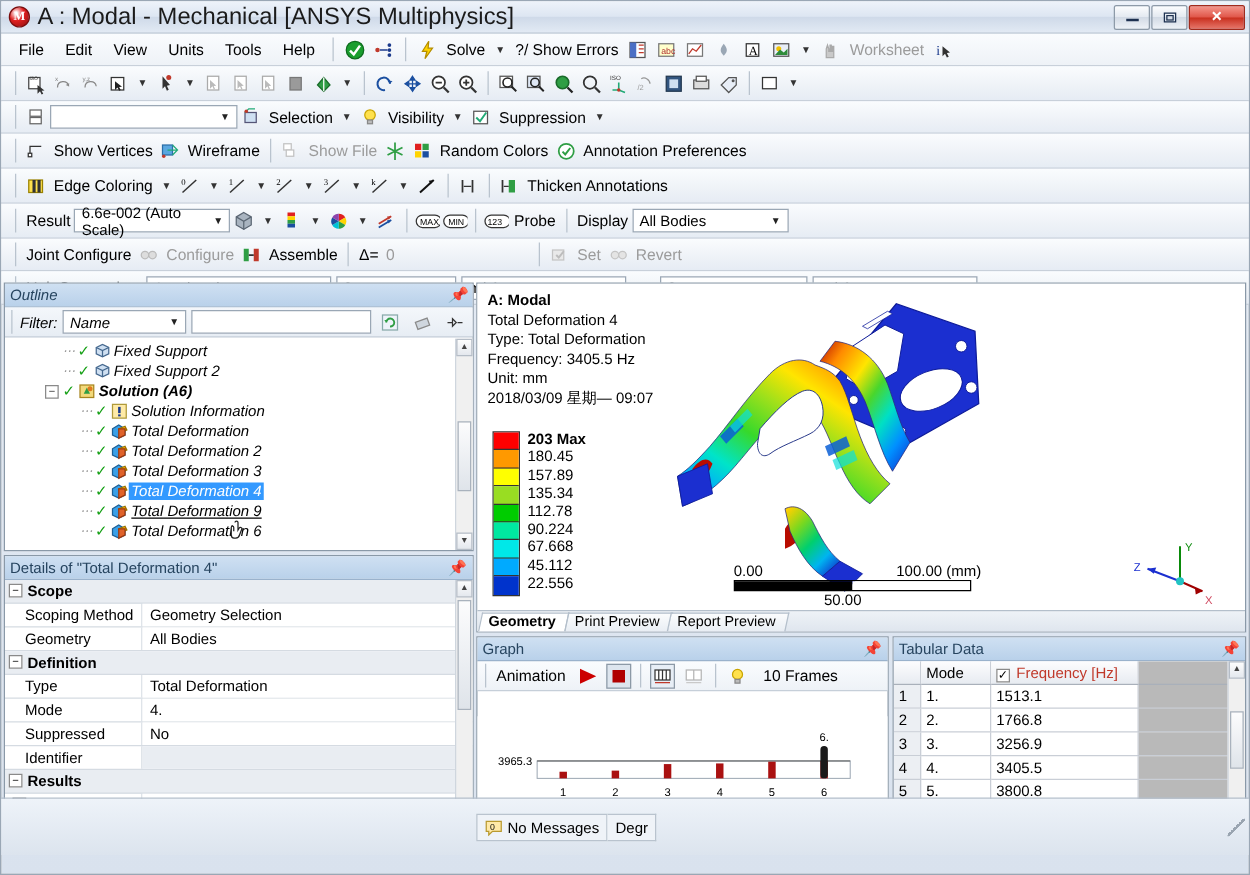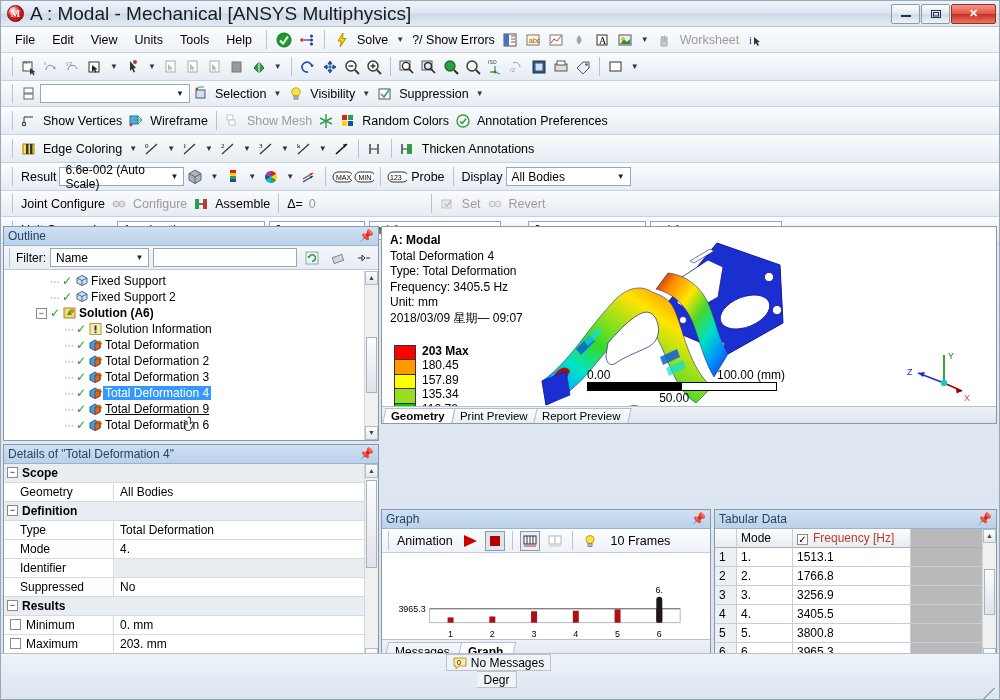--- a/index.html
+++ b/index.html
@@ -66,21 +66,21 @@
     font-size:12px; }
   .combo .arw { margin-left:auto; font-size:8px; padding:0 3px; color:#222; }
   .txtbox { height:19px; border:1px solid #9aa7b5; background:#fff;
     display:flex;align-items:center; padding:0 5px; font-size:12px; }
 
   
   #body-area { position:absolute; left:0; right:0; top:225px; bottom:36px; }
 
   
   #outline-panel { position:absolute; left:2px; top:0; width:376px; height:215px;
-    border:1px solid #8a99a8; background:#fff; }
+    border:1px solid #8a99a8; background:#fff;font-style:italic; }
   .panel-head { height:19px; display:flex; align-items:center; padding:0 4px;
     background:linear-gradient(#cfe0f2,#b9d1ea);
     border-bottom:1px solid #9ab2cc; font-size:12px; color:#26445f; }
   .pin { margin-left:auto; font-size:12px; color:#33536f; }
   #filter-row { height:24px; display:flex; align-items:center; gap:4px;
     padding:2px 3px; background:linear-gradient(#f4f7fb,#e7edf4);
     border-bottom:1px solid #c0cad6; }
   #tree { position:absolute; top:44px; left:0; right:0; bottom:0;
     background:#fff; overflow:hidden; padding-top:2px; }
   .tnode { height:16px; display:flex; align-items:center;
@@ -114,21 +114,21 @@
   .drow.group { background:#e9edf2; font-weight:bold; }
   .drow.group .dkey { width:auto; flex:1; border-right:none; padding-left:18px; position:relative; }
   .drow.group .gexp { position:absolute; left:3px; top:3px; width:11px;height:11px;
     border:1px solid #8a8a8a; background:#fff; font-size:9px; line-height:9px;
     text-align:center; font-weight:normal; }
   .dval.gray { background:#e9edf2; }
   .cbx { width:11px;height:11px;border:1px solid #8a8a8a;background:#fff;
     display:inline-block; vertical-align:-1px; margin-right:5px; }
 
   
-  #viewport { position:absolute; left:380px; top:0; right:2px; height:198px;
+  #viewport { position:absolute; left:380px; top:0; right:2px; height:280px;
     border:1px solid #8a99a8; background:#fff;padding-left:26px; }
   #vp-canvas { position:absolute; inset:0; background:#ffffff; overflow:hidden; }
   #vp-text { position:absolute; left:8px; top:6px; font-size:12px; line-height:15.5px; }
   #vp-text .hdr { font-weight:bold; }
   #legend { position:absolute; left:12px; top:118px; display:flex; }
   #legend .swatches { width:22px; border:1px solid #333; }
   #legend .swatches div { height:14.4px; border-bottom:1px solid #333; }
   #legend .swatches div:last-child { border-bottom:none; }
   #legend .vals { margin-left:6px; font-size:12px; }
   #legend .vals div { height:14.4px; line-height:13px; white-space:nowrap; }
@@ -175,23 +175,23 @@
   .tc.idx { width:22px; background:#eceff3; text-align:left; }
   .tc.mode { width:56px; }
   .tc.freq { width:118px; }
   .tc.fill { flex:1; background:#b9b9b9; border-right:none; }
   .thead .tc { background:linear-gradient(#fdfdfe,#e7ebf1); font-weight:normal;
     border-bottom:1px solid #a9b0ba; }
   .thead .tc.freq { color:#c0392b; }
   .thead .tc.fill { background:#b9b9b9; }
 
   
-  #statusbar { position:absolute; left:0; right:0; bottom:0; height:46px;
+  #statusbar { position:absolute; left:0; right:0; bottom:15px; height:46px;
     background:linear-gradient(#eef3f9,#dce4ee); border-top:1px solid #b4bfcb;
-    display:flex; align-items:center;flex-direction:column; }
+    display:flex; align-items:center; }
   .sb-cell { height:22px; display:flex; align-items:center; padding:0 6px;
     border:1px solid #b9c3ce; background:#eff3f8; margin-right:3px; font-size:12px; }
   .sb-gap { width:380px; }
   .grip { margin-left:auto; margin-right:3px; width:14px;height:14px;
     background:
       linear-gradient(135deg,transparent 45%,#9aa5b1 45%,#9aa5b1 55%,transparent 55%); }
 </style>
 </head>
 <body>
 
@@ -517,21 +517,21 @@
         </svg>
       </div>
     <div class="tb-lbl">Wireframe</div>
     <div class="tbsep"></div>
     <div class="ico">
         <svg width="18" height="18">
           <rect x="3" y="3" width="6" height="5" fill="#fff" stroke="#c2c2c2"></rect>
           <rect x="5" y="8" width="6" height="5" fill="#fff" stroke="#c2c2c2"></rect>
         </svg>
       </div>
-    <div class="tb-lbl dim">Show Mesh</div>
+    <div class="tb-lbl dim">Show File</div>
     <div class="ico">
         <svg width="18" height="18">
           <path d="M9 2 L9 16 M3 6 L15 12 M15 6 L3 12" stroke="#2f9e44" stroke-width="1.4"></path>
         </svg>
       </div>
     <div class="ico">
         <svg width="18" height="18">
           <rect x="3" y="3" width="5" height="5" fill="#e02020"></rect>
           <rect x="9" y="3" width="5" height="5" fill="#2f9e44"></rect>
           <rect x="3" y="9" width="5" height="5" fill="#ffd400"></rect>
@@ -911,41 +911,45 @@
     <div id="details-panel">
       <div class="panel-head">
         <span>Details of "Total Deformation 4"</span>
         <span class="pin">📌</span>
       </div>
       <div id="details-grid">
           <div class="drow group">
             <div class="dkey"><span class="gexp">−</span><span>Scope</span></div>
           </div>
           <div class="drow">
+            <div class="dkey"><span>Scoping Method</span></div>
+            <div class="dval">Geometry Selection</div>
+          </div>
+          <div class="drow">
             <div class="dkey"><span>Geometry</span></div>
             <div class="dval">All Bodies</div>
           </div>
           <div class="drow group">
             <div class="dkey"><span class="gexp">−</span><span>Definition</span></div>
           </div>
           <div class="drow">
             <div class="dkey"><span>Type</span></div>
             <div class="dval">Total Deformation</div>
           </div>
           <div class="drow">
             <div class="dkey"><span>Mode</span></div>
             <div class="dval">4.</div>
           </div>
           <div class="drow">
+            <div class="dkey"><span>Suppressed</span></div>
+            <div class="dval">No</div>
+          </div>
+          <div class="drow">
             <div class="dkey"><span>Identifier</span></div>
             <div class="dval gray"></div>
-          </div>
-          <div class="drow">
-            <div class="dkey"><span>Suppressed</span></div>
-            <div class="dval">No</div>
           </div>
           <div class="drow group">
             <div class="dkey"><span class="gexp">−</span><span>Results</span></div>
           </div>
           <div class="drow">
             <div class="dkey" style="padding-left: 6px;"><span class="cbx"></span><span>Minimum</span></div>
             <div class="dval">0. mm</div>
           </div>
           <div class="drow">
             <div class="dkey" style="padding-left: 6px;"><span class="cbx"></span><span>Maximum</span></div>

